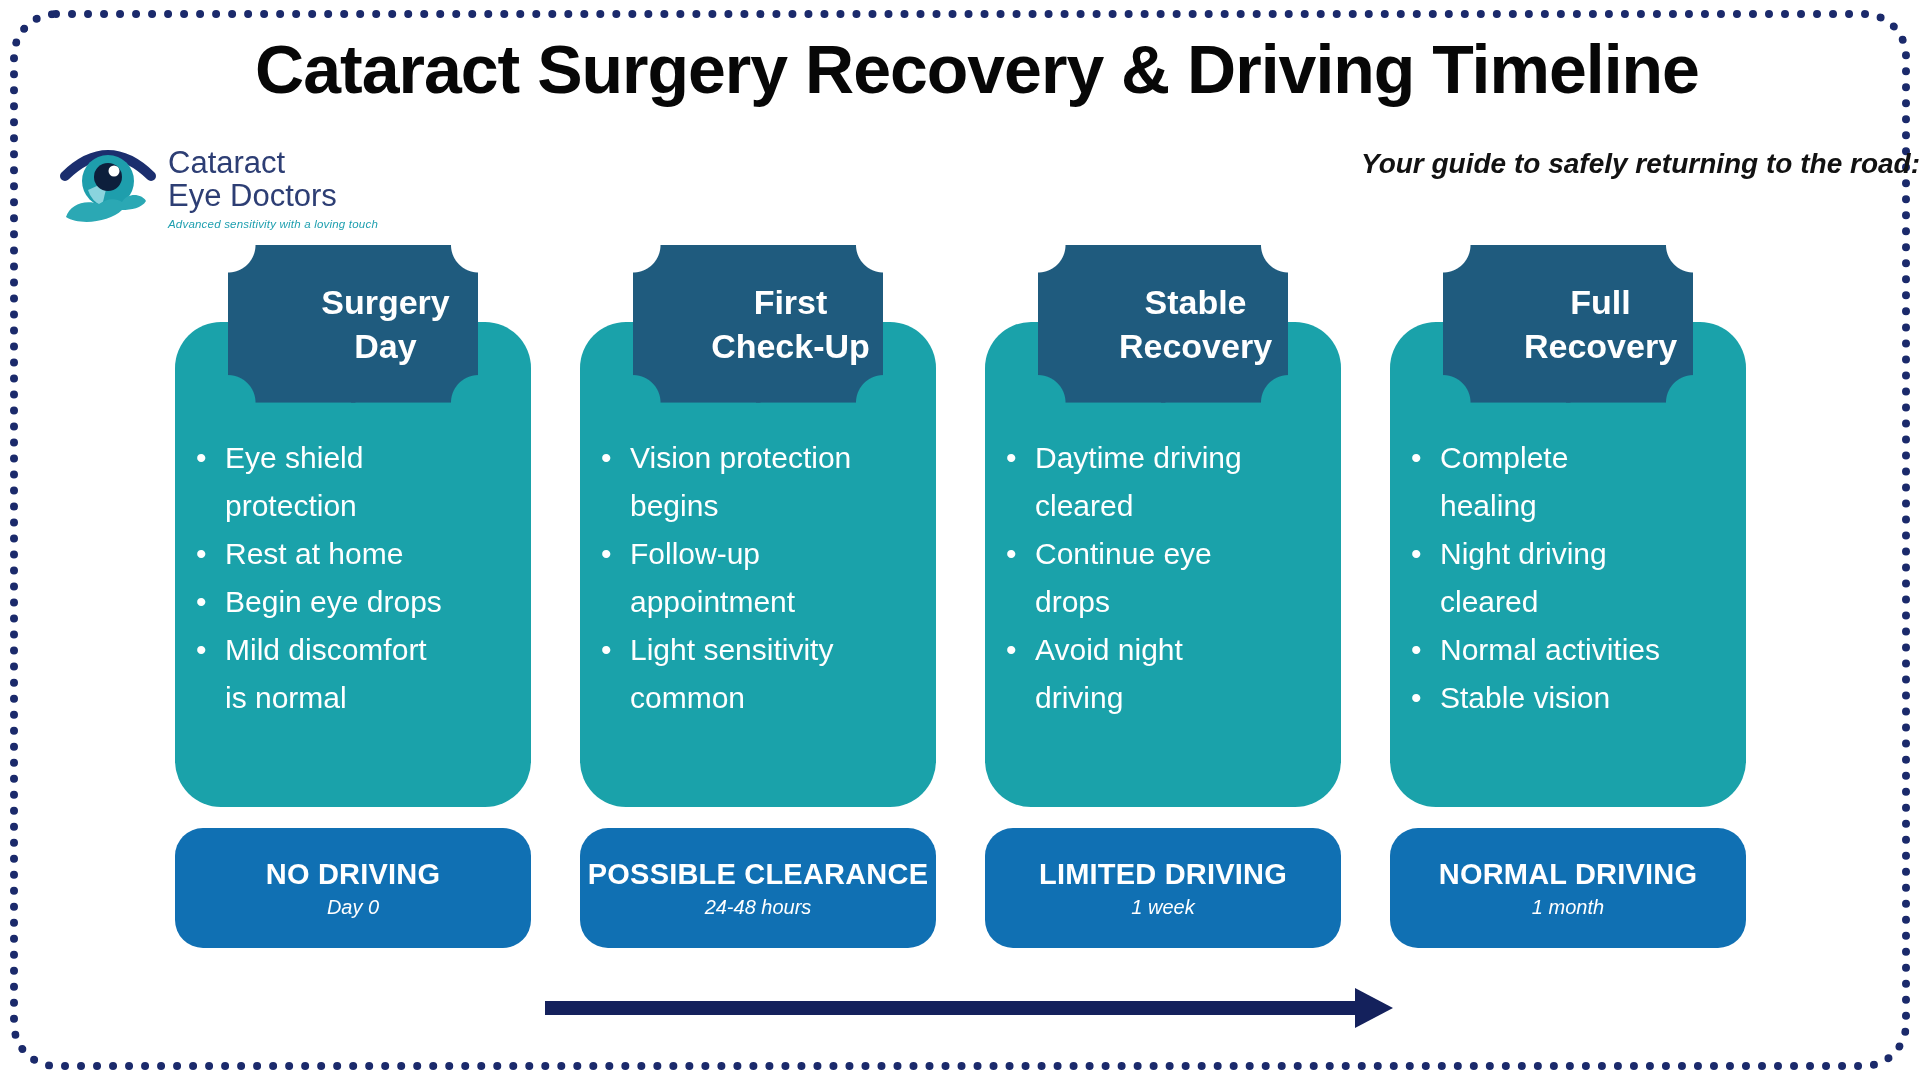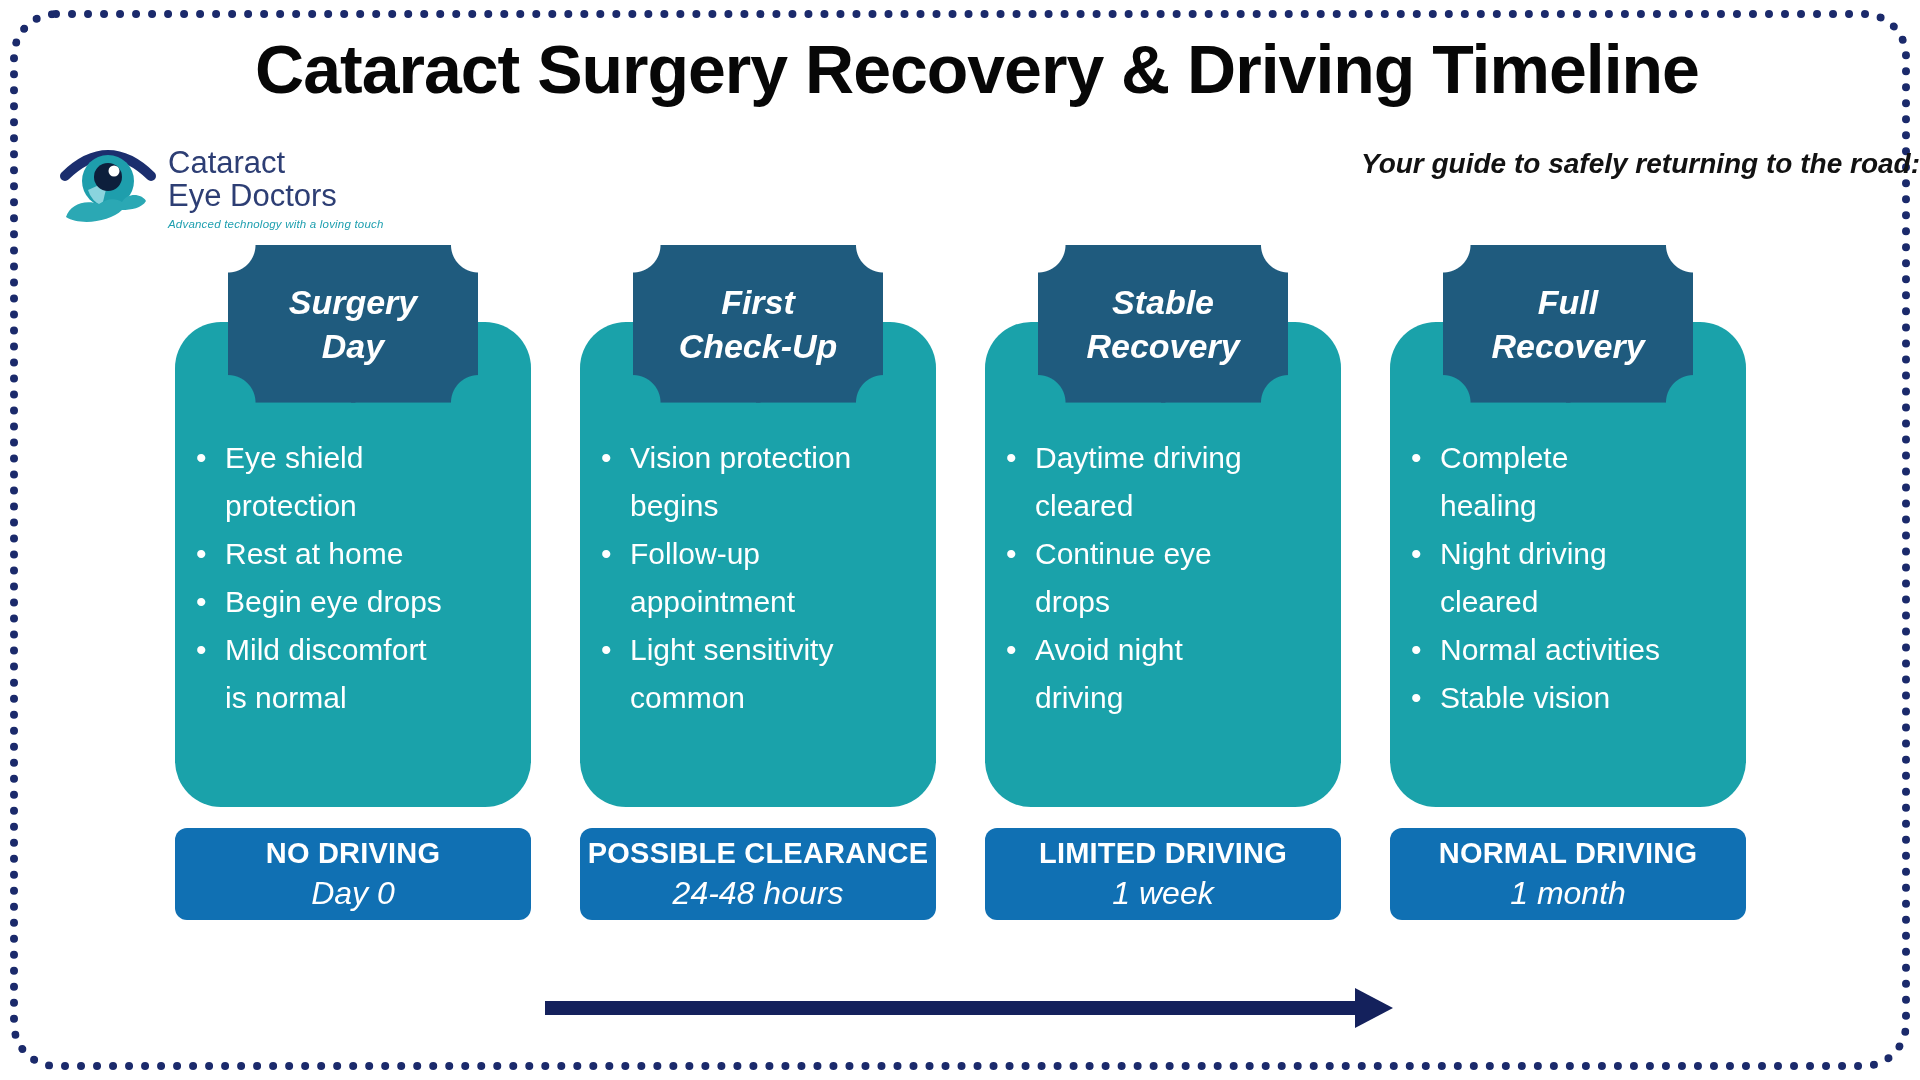--- a/index.html
+++ b/index.html
@@ -75,32 +75,31 @@
   .badge {
     --c: #1f5b7e;
     --r: 27px;
     width: 250px;
     height: 158px;
     margin: 0 auto -81px;
     position: relative;
     z-index: 2;
     display: flex;
     align-items: center;
-    justify-content: center;
+    justify-content: flex-end;
     text-align: center;
     color: #ffffff;
     font-weight: bold;
     font-size: 34px;
     line-height: 1.3;
     background:
       radial-gradient(circle at 0 0,       transparent var(--r), var(--c) calc(var(--r) + 1px)) top left    / 51% 51% no-repeat,
       radial-gradient(circle at 100% 0,    transparent var(--r), var(--c) calc(var(--r) + 1px)) top right   / 51% 51% no-repeat,
       radial-gradient(circle at 0 100%,    transparent var(--r), var(--c) calc(var(--r) + 1px)) bottom left / 51% 51% no-repeat,
       radial-gradient(circle at 100% 100%, transparent var(--r), var(--c) calc(var(--r) + 1px)) bottom right/ 51% 51% no-repeat;
-    font-style: italic;
   }
   .badge span { display: block; max-width: 185px; }
   .card {
     position: relative;
     z-index: 1;
     background: #1aa2aa;
     border-radius: 46px;
     height: 485px;
     padding: 112px 24px 20px 16px;
     color: #ffffff;
@@ -115,39 +114,39 @@
     padding-left: 34px;
     max-width: 262px;
   }
   .card li::before {
     content: "\2022";
     position: absolute;
     left: 5px;
   }
   .pill {
     margin-top: 21px;
-    height: 92px;
+    height: 120px;
     background: #1070b3;
-    border-radius: 12px;
+    border-radius: 28px;
     color: #ffffff;
     display: flex;
     flex-direction: column;
     align-items: center;
     justify-content: center;
     gap: 5px;
   }
   .pill .status {
     font-weight: bold;
     font-size: 29px;
     white-space: nowrap;
     letter-spacing: 0.2px;
   }
   .pill .time {
     font-style: italic;
-    font-size: 32px;
+    font-size: 20px;
   }
   
   .arrow {
     position: absolute;
     left: 545px;
     top: 988px;
     width: 848px;
     height: 40px;
   }
   .arrow .shaft {
@@ -181,21 +180,21 @@
     <path d="M7,48 Q50,6 93,48" fill="none" stroke="#1b2e6e" stroke-width="10" stroke-linecap="round"></path>
     <circle cx="50" cy="53" r="26" fill="#1e9eac"></circle>
     <path d="M30,62 A26,26 0 0 0 44,78 L50,53 Z" fill="#8ad4de"></path>
     <circle cx="50" cy="49" r="14" fill="#0d1f3c"></circle>
     <circle cx="56" cy="43" r="5.5" fill="#ffffff"></circle>
     <path d="M8,89 C12,77 26,71 41,76 C49,70 58,70 64,74 C70,64 84,66 88,73 C84,80 73,82 64,82 C52,94 22,98 8,89 Z" fill="#2ba8b4"></path>
   </svg>
   <div class="logo-text">
     <div>Cataract</div>
     <div>Eye Doctors</div>
-    <div class="logo-tagline">Advanced technology with a loving touch</div>
+    <div class="logo-tagline">Advanced sensitivity with a loving touch</div>
   </div>
 </div>
 
 <div class="subtitle">Your guide to safely returning to the road:</div>
 
 <div class="columns">
 
   <div class="column">
     <div class="badge">
       <span>Surgery Day</span>

